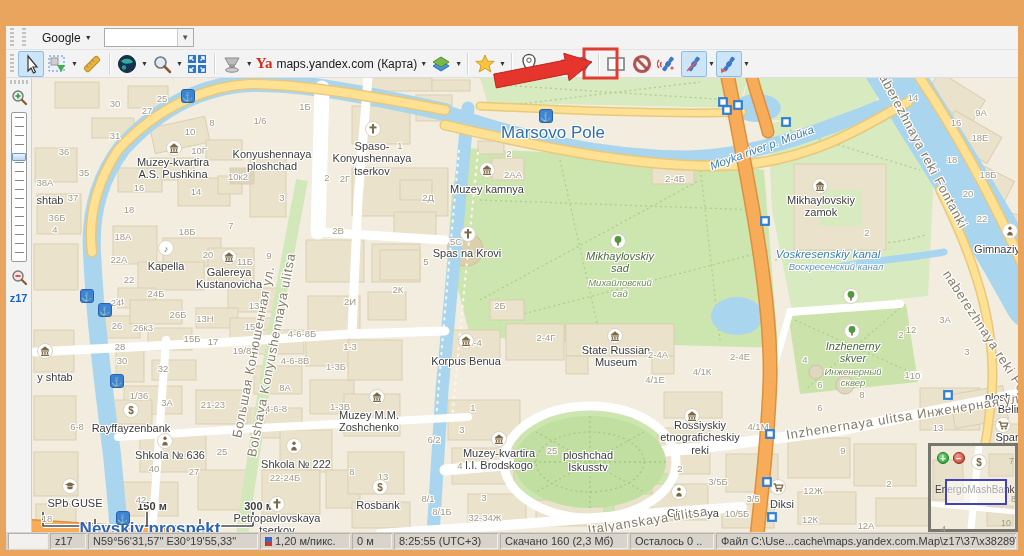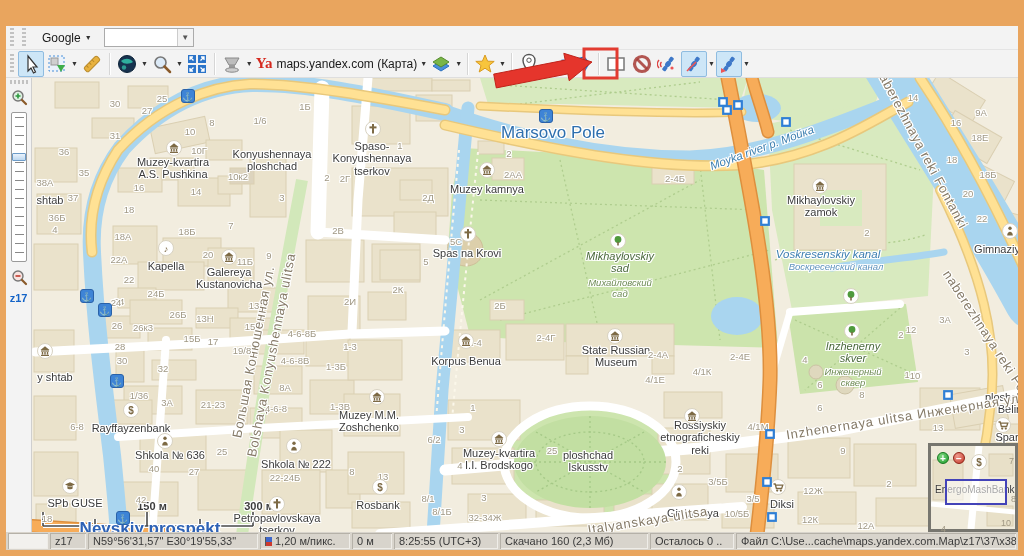--- a/index.html
+++ b/index.html
@@ -918,21 +918,21 @@
     </div>
   </div>
 
   <div class="statusbar">
       <div class="seg first" style="width: 40px;"></div>
       <div class="seg" style="width: 36px;">z17</div>
       <div class="seg" style="width: 170px;">N59°56'31,57"  E30°19'55,33"</div>
       <div class="seg" style="width: 90px;"><span class="flagic"></span>1,20 м/пикс.</div>
       <div class="seg" style="width: 40px;">0 м</div>
       <div class="seg" style="width: 104px;">8:25:55 (UTC+3)</div>
-      <div class="seg" style="width: 148px;">Скачано 160 (2,3 Мб)</div>
+      <div class="seg" style="width: 128px;">Скачано 160 (2,3 Мб)</div>
       <div class="seg" style="width: 84px;">Осталось 0 ..</div>
       <div class="seg" style="flex: 1 1 0%;">Файл C:\Use...cache\maps.yandex.com.Map\z17\37\x38289\18\y19113.p</div>
     </div>
 
   <svg class="annot">
     <rect x="584" y="49" width="33" height="29" fill="none" stroke="#E23B30" stroke-width="3"></rect>
     <polygon points="493.7,74.1 565.2,60.1 563.8,53.3 592,62 569.2,80.7 567.8,73.9 496.3,87.9" fill="#E5352C" stroke="#C0241B" stroke-width="1"></polygon>
   </svg>
 
 </div>

